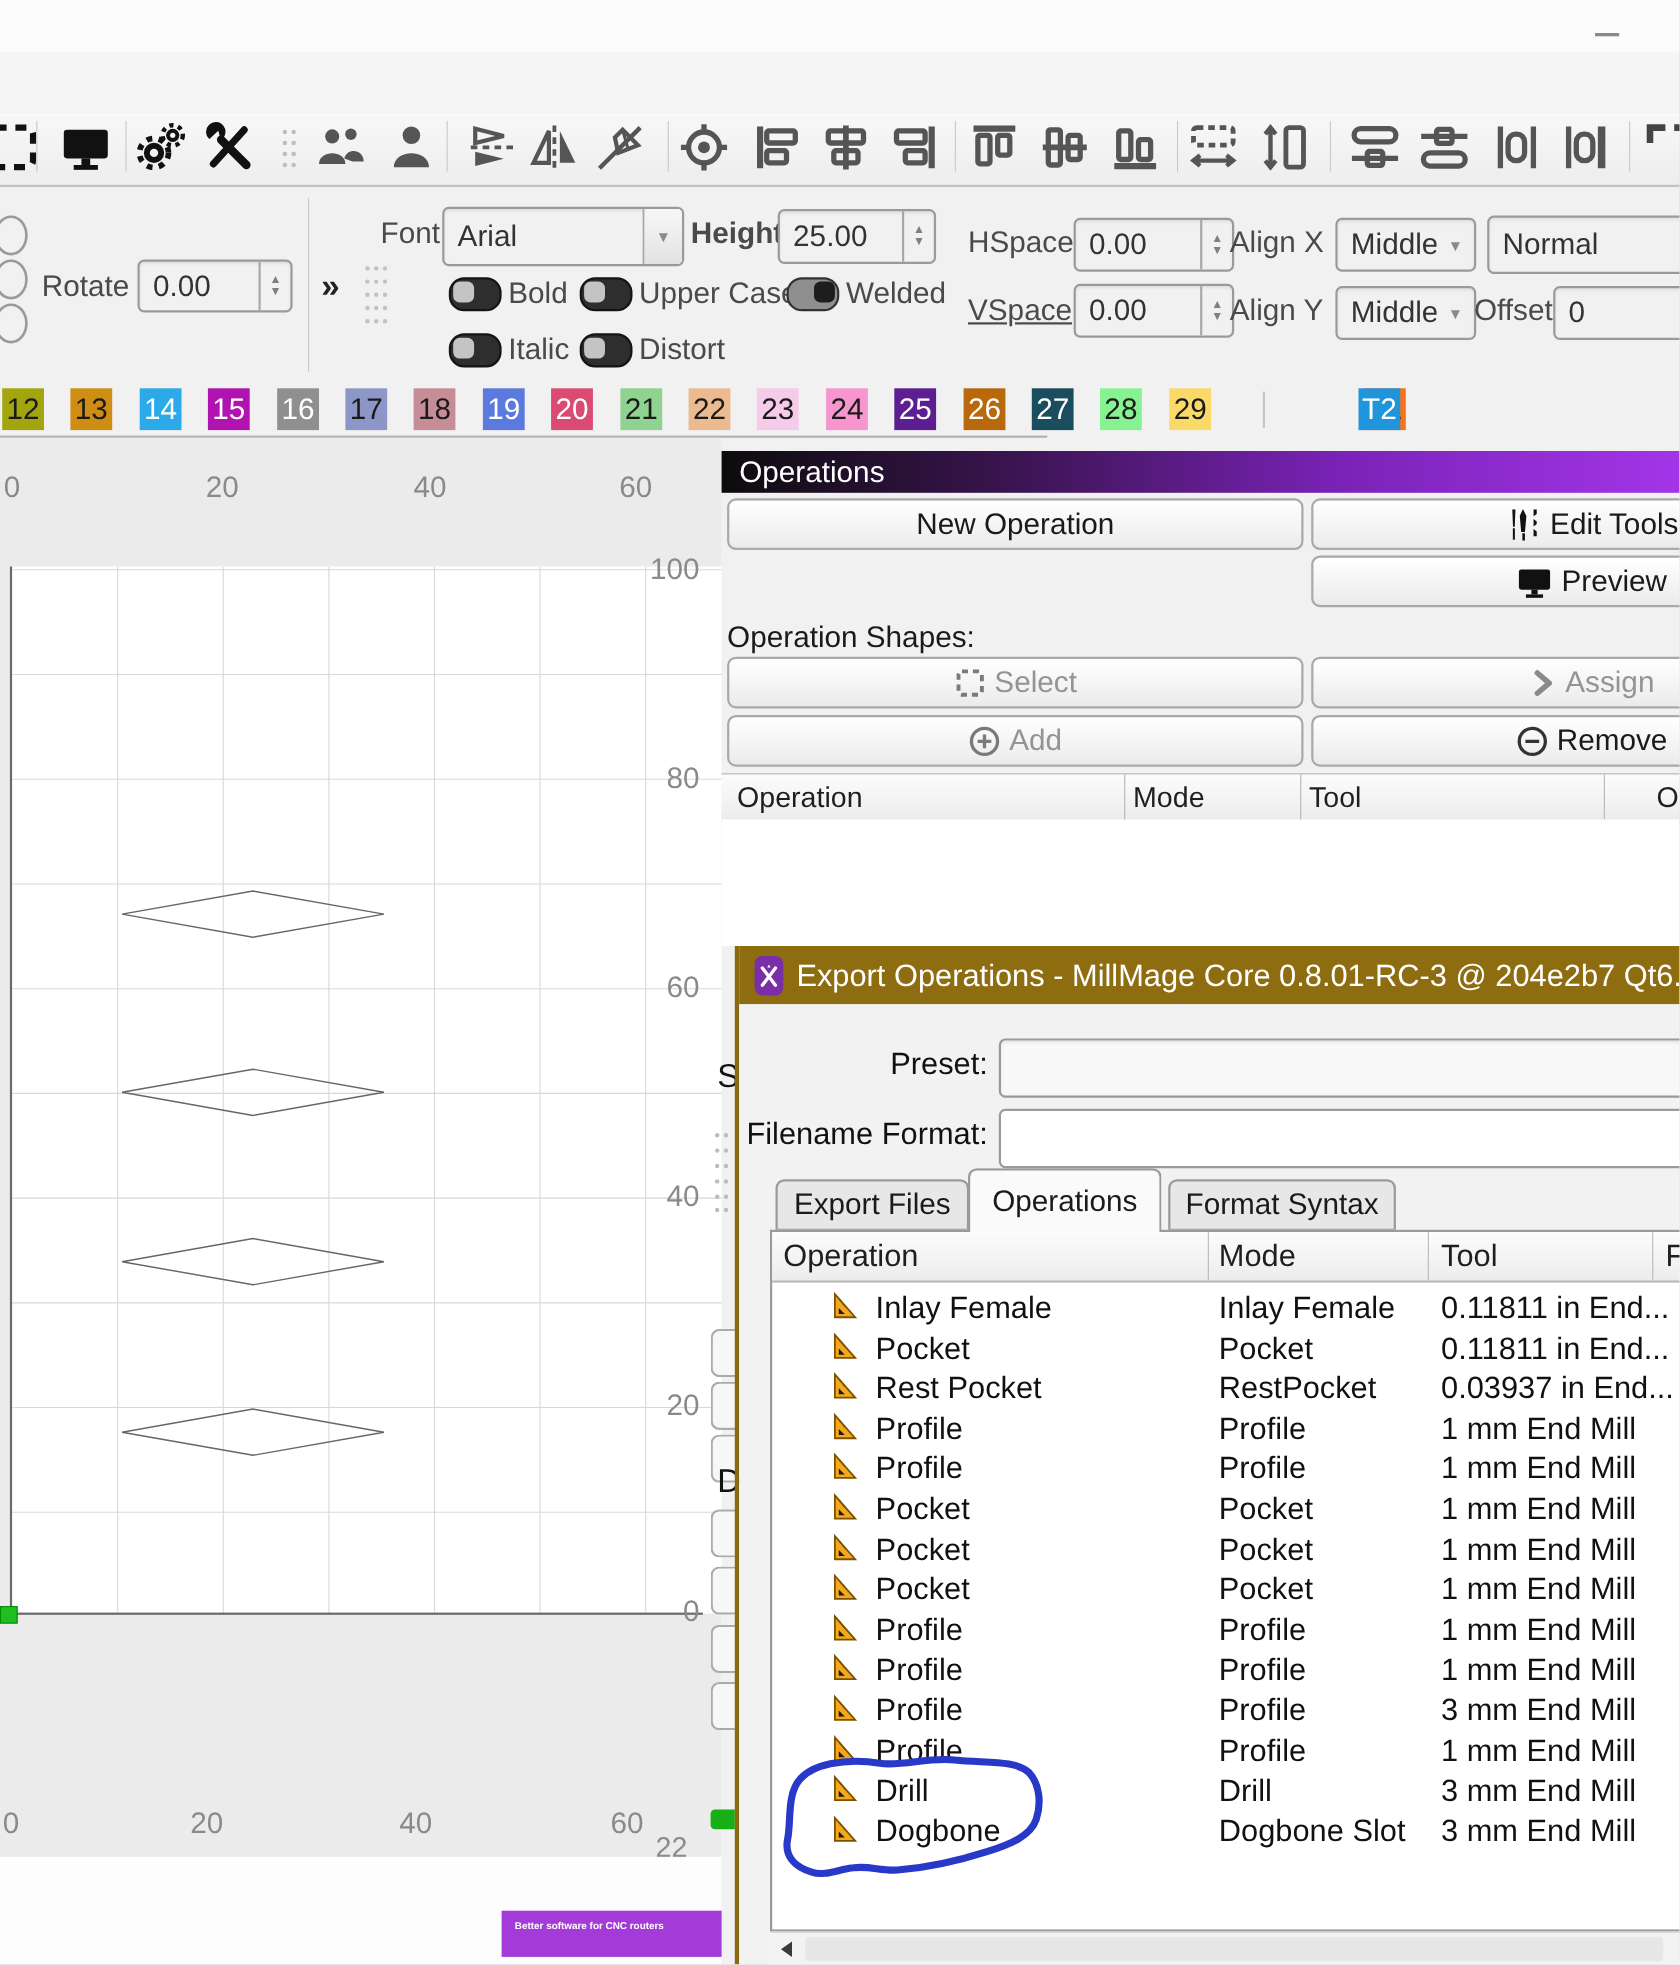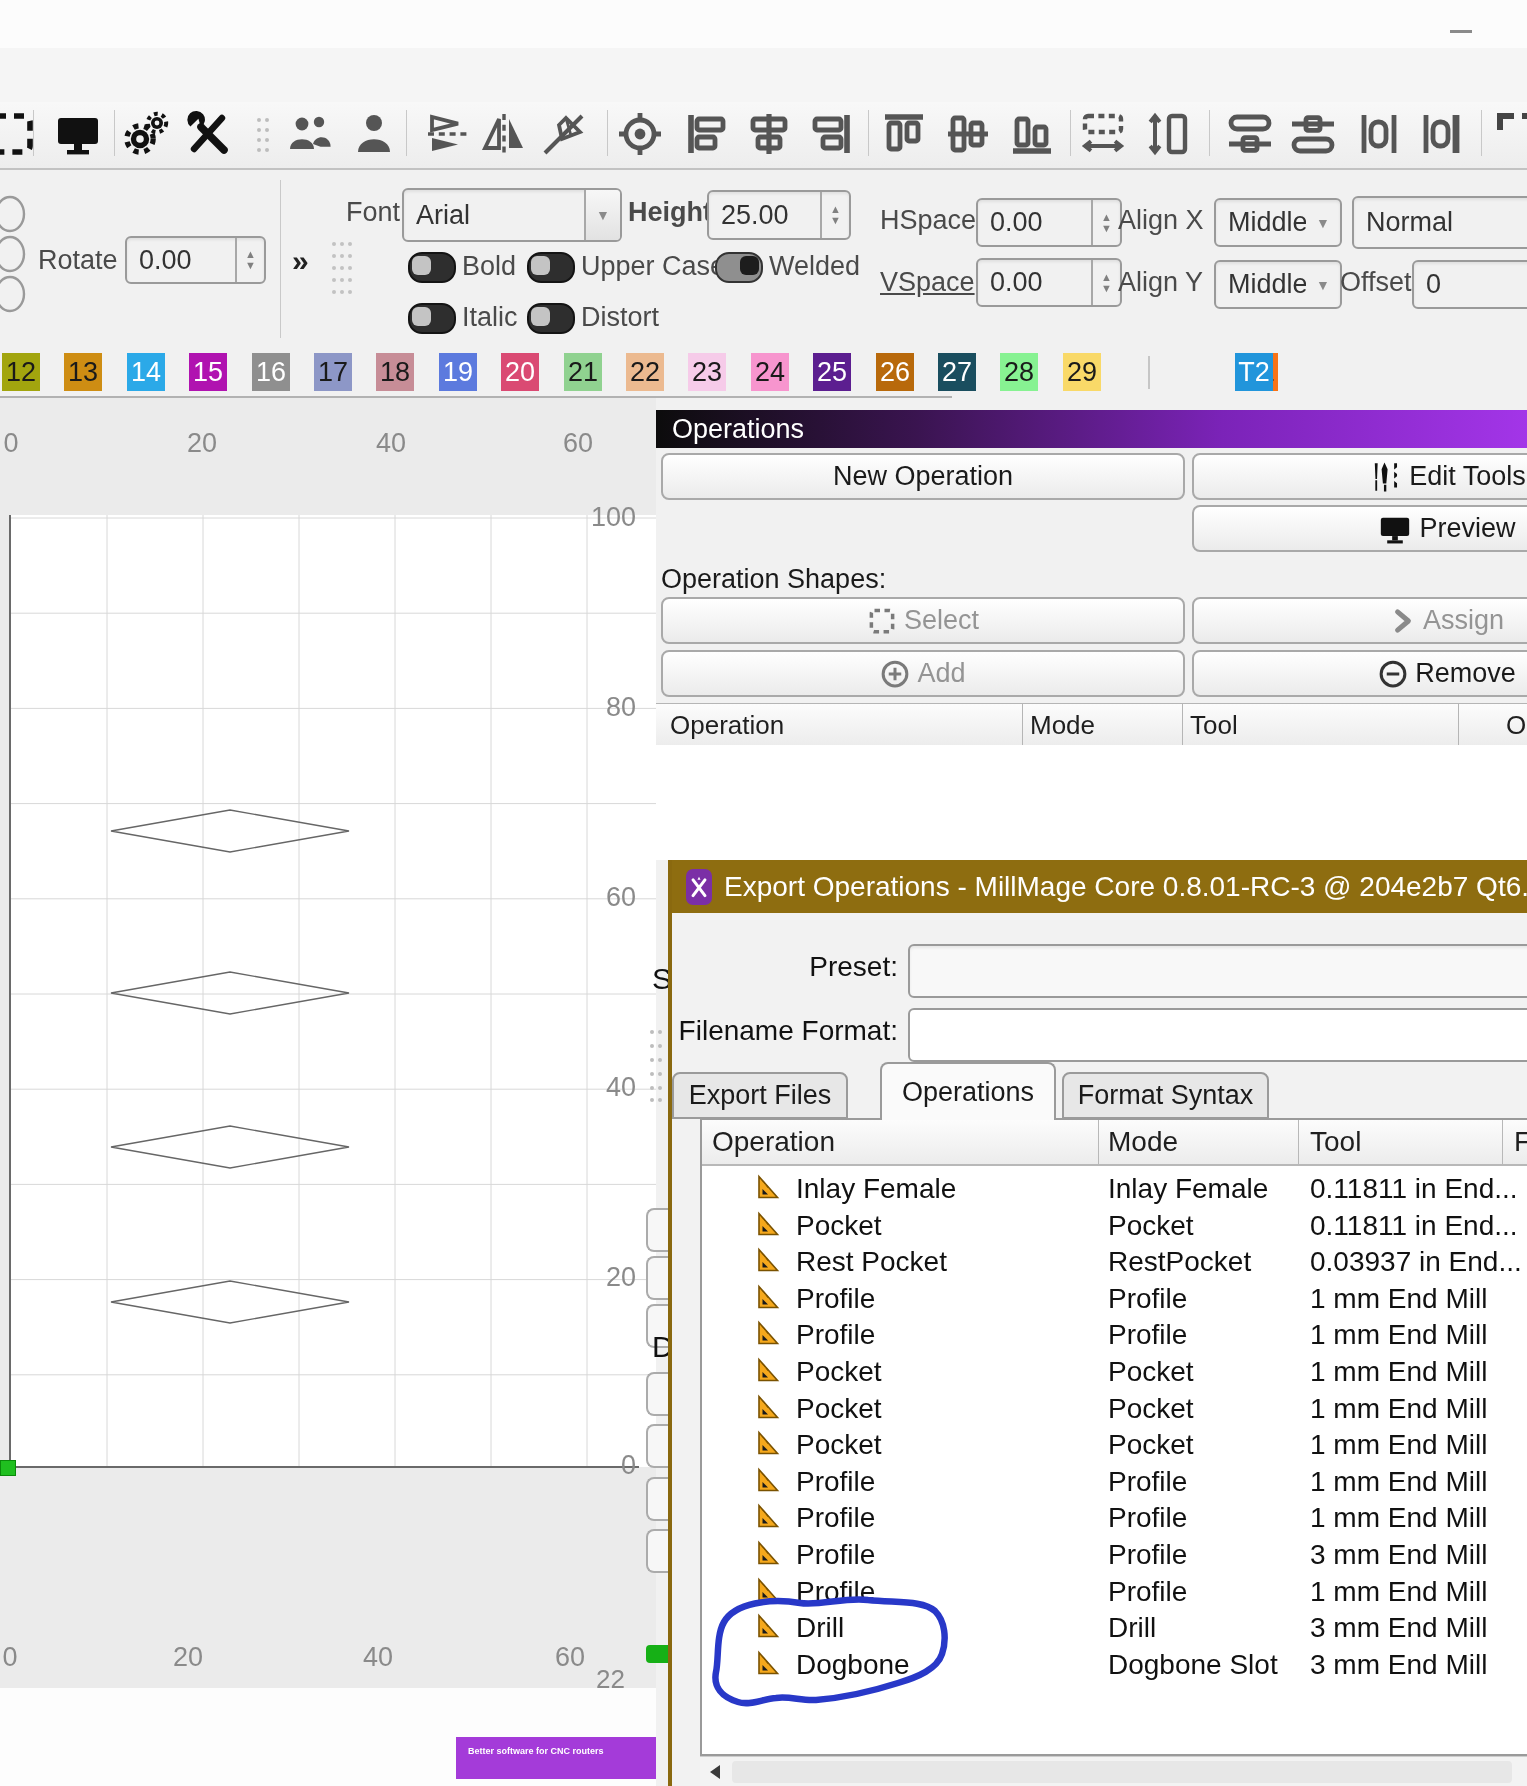--- a/index.html
+++ b/index.html
@@ -473,21 +473,21 @@
       </div>
       <span style="color:#fff;font-size:28px;margin-left:12px;white-space:nowrap;">Export Operations - MillMage Core 0.8.01-RC-3 @ 204e2b7 Qt6.5.7</span>
     </div>
     <div class="abs" style="left:672px;top:913px;width:855px;height:873px;background:#f2f2f2;"></div>
 
     <div class="lbl dark" style="left:668px;top:952px;width:230px;text-align:right;font-size:28px;color:#111;">Preset:</div>
     <div class="field" style="left:908px;top:944px;width:622px;height:50px;background:#f8f8f8;"></div>
     <div class="lbl dark" style="left:668px;top:1016px;width:230px;text-align:right;font-size:28px;color:#111;">Filename Format:</div>
     <div class="field" style="left:908px;top:1008px;width:622px;height:50px;background:#ffffff;box-shadow:none;"></div>
 
-    <div class="tab" style="left:672px;top:1072px;width:176px;">
+    <div class="tab" style="left:705px;top:1072px;width:176px;">
       <span>Export Files</span>
     </div>
     <div class="tab active" style="left:880px;top:1062px;width:176px;">
       <span>Operations</span>
     </div>
     <div class="tab" style="left:1062px;top:1072px;width:207px;">
       <span>Format Syntax</span>
     </div>
 
     <div class="abs" style="left:700px;top:1118px;width:830px;height:638px;background:#ffffff;border:2px solid #9a9a9a;border-right:none;box-sizing:border-box;">

